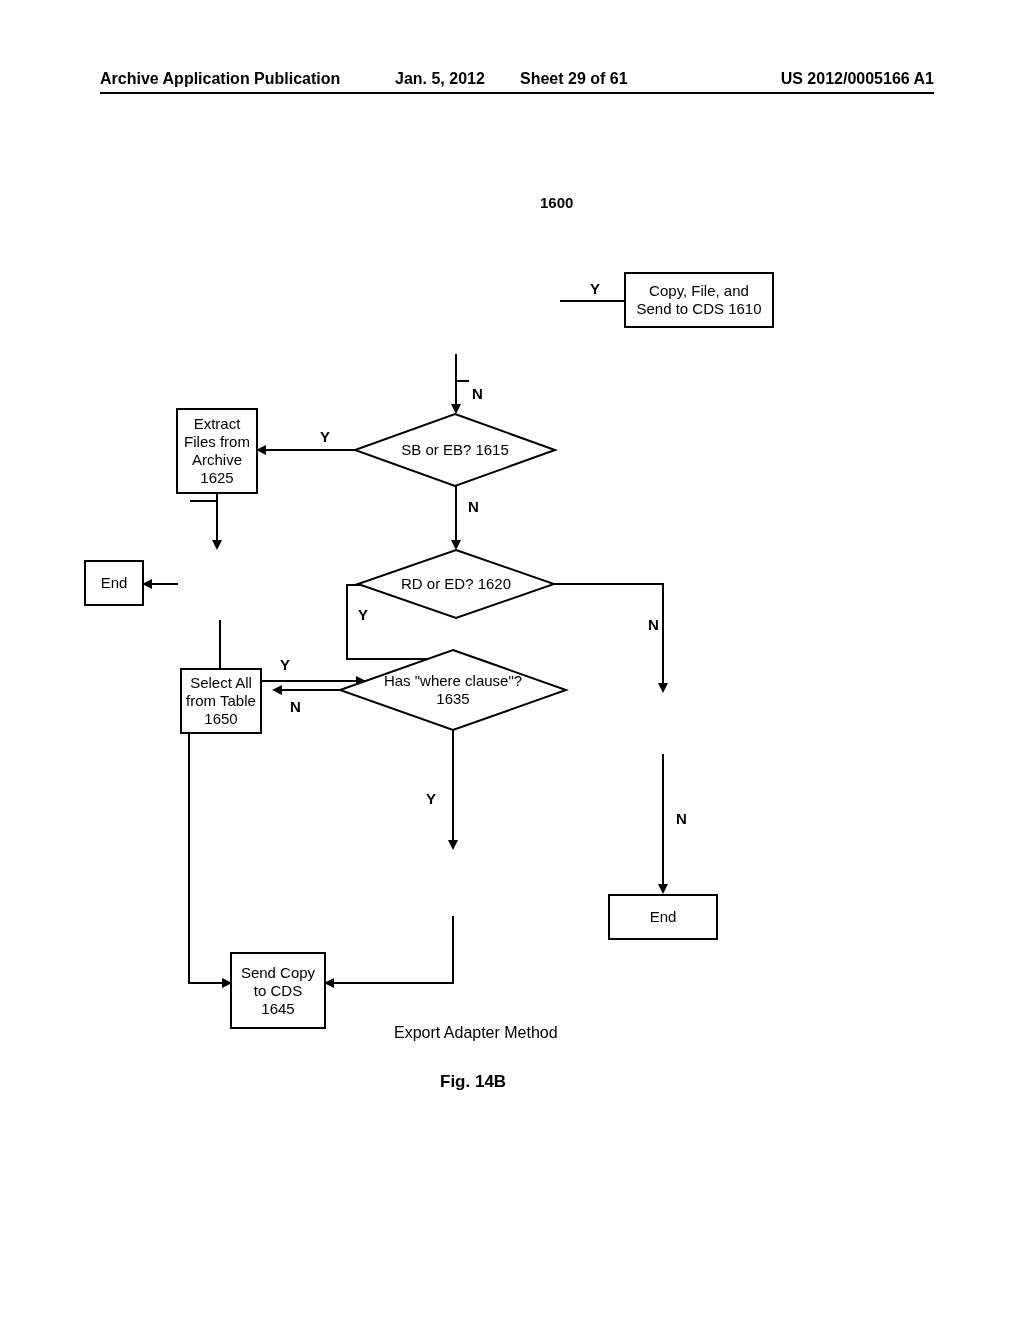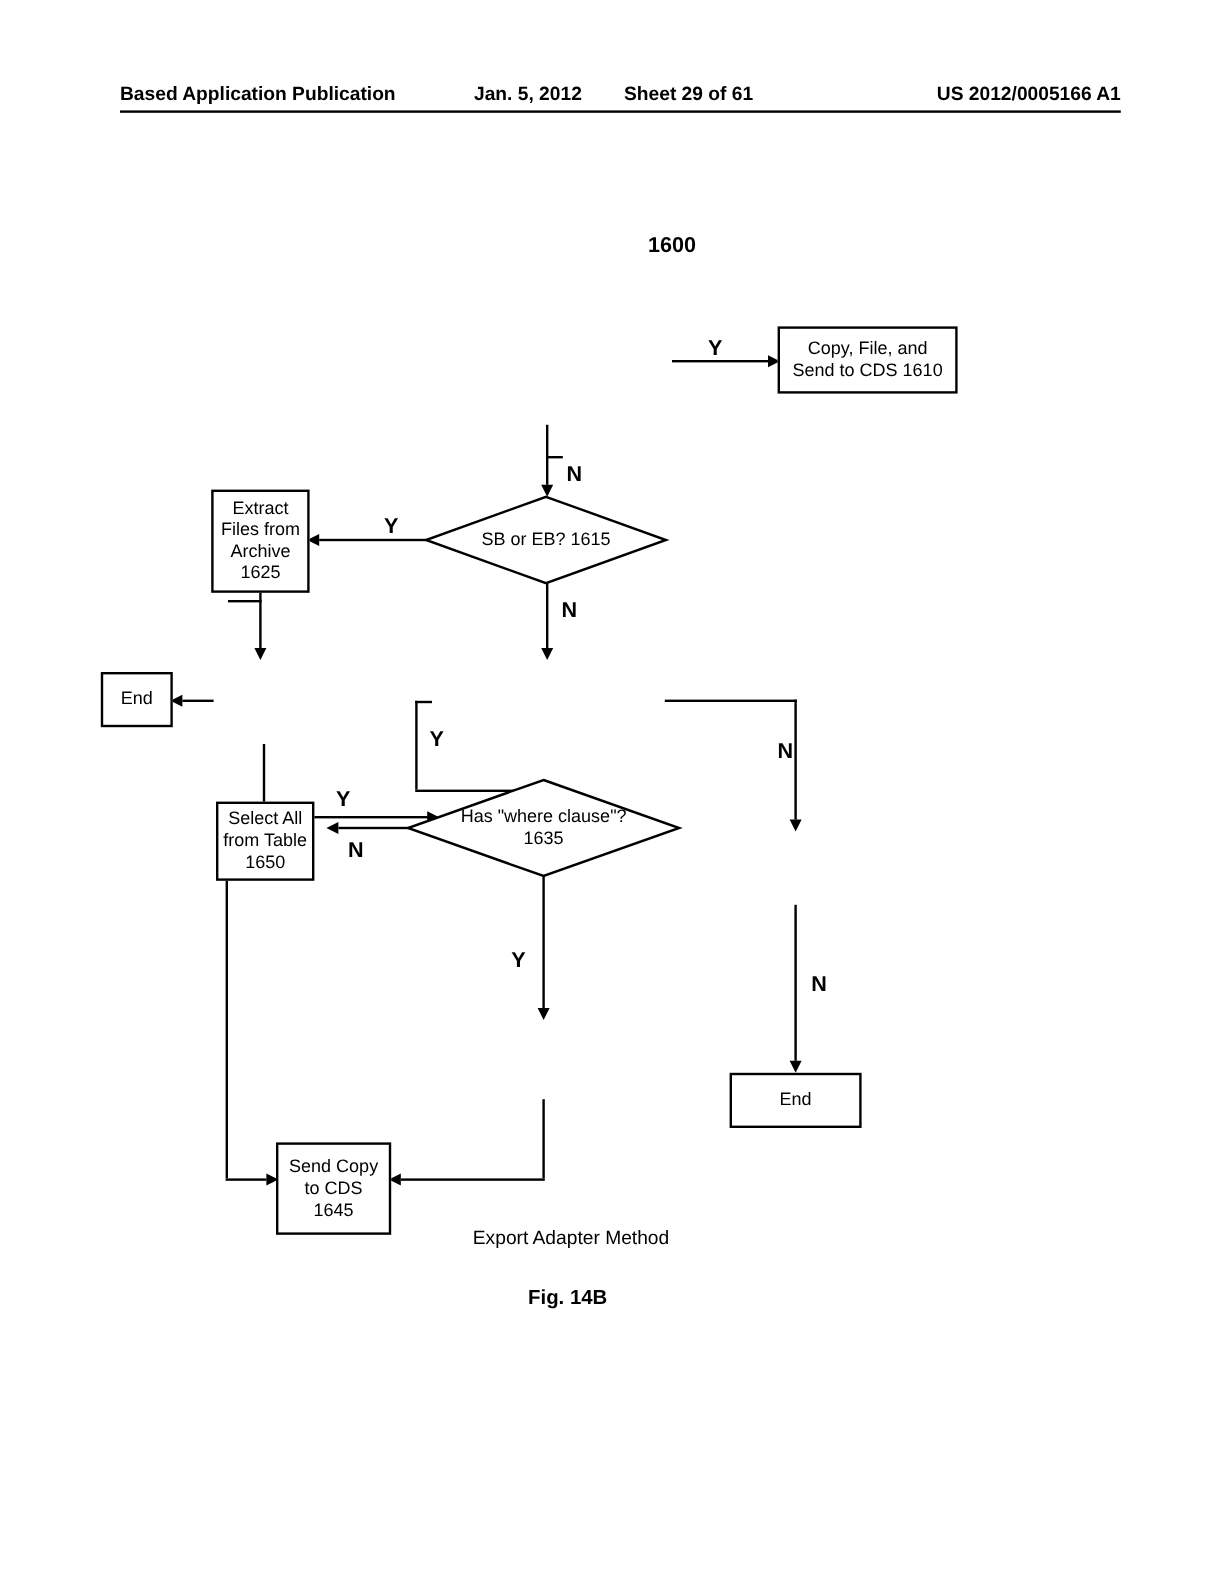--- a/index.html
+++ b/index.html
@@ -49,21 +49,21 @@
   .header-right {
     position: absolute;
     top: 70px;
     right: 90px;
     font-size: 16px;
     font-weight: bold;
     margin-left: 11px;
   }
   .label-small {
     position: absolute;
-    font-size: 18px;
+    font-size: 15px;
     font-weight: bold;
     text-align: left;
   }
   .rect-box {
     position: absolute;
     border: 2px solid #000;
     background: #fff;
     text-align: center;
     display: flex;
     align-items: center;
@@ -134,33 +134,33 @@
     border-right: 10px solid #000;
     transform: translateY(-5px);
   }
 </style>
 </head>
 <body>
 
 <div class="page">
 
   <div class="header-line"></div>
-  <div class="header-left">Based Application Publication</div>
+  <div class="header-left">Archive Application Publication</div>
   <div class="header-date">Jan. 5, 2012</div>
   <div class="header-sheet">Sheet 29 of 61</div>
   <div class="header-right">US 2012/0005166 A1</div>
 
   <div class="label-small" style="top:194px; left:540px;">1600</div>
 
 
   <div class="arrow-line" style="top:300px; left:560px; width:80px; height:2px;"></div>
   <div class="arrow-head-right" style="top:301px; left:640px;"></div>
   <div class="label-small" style="top:280px; left:590px;">Y</div>
 
-  <div class="rect-box" style="top:272px; left:648px; width:150px; height:56px;">
+  <div class="rect-box" style="top:272px; left:624px; width:150px; height:56px;">
     <span style="white-space:pre-line;">Copy, File, and
 Send to CDS 1610</span>
   </div>
 
   <div class="arrow-line" style="top:354px; left:455px; width:2px; height:50px;"></div>
   <div class="arrow-line" style="top:380px; left:455px; width:14px; height:2px;"></div>
   <div class="label-small" style="top:385px; left:472px;">N</div>
   <div class="arrow-head-down" style="top:404px; left:456px;"></div>
 
   <div class="diamond" style="top:414px; left:355px; width:200px; height:72px;">
@@ -178,20 +178,26 @@
     <span style="white-space:pre-line;">Extract
 Files from
 Archive
 1625</span>
   </div>
 
   <div class="arrow-line" style="top:486px; left:455px; width:2px; height:54px;"></div>
   <div class="label-small" style="top:498px; left:468px;">N</div>
   <div class="arrow-head-down" style="top:540px; left:456px;"></div>
 
+  <div class="diamond" style="top:550px; left:358px; width:196px; height:68px;">
+    <svg viewBox="0 0 196 68">
+        <polygon points="98,0 196,34 98,68 0,34" fill="#fff" stroke="#000" stroke-width="2"></polygon>
+      </svg>
+    <div class="diamond-text" style="padding:0 30px;">RD or ED? 1620</div>
+  </div>
 
   <div class="arrow-line" style="top:494px; left:216px; width:2px; height:46px;"></div>
   <div class="arrow-line" style="top:500px; left:190px; width:28px; height:2px;"></div>
   <div class="arrow-head-down" style="top:540px; left:217px;"></div>
 
 
   <div class="arrow-line" style="top:583px; left:152px; width:26px; height:2px;"></div>
   <div class="arrow-head-left" style="top:584px; left:142px;"></div>
 
   <div class="rect-box" style="top:560px; left:84px; width:60px; height:46px;">

